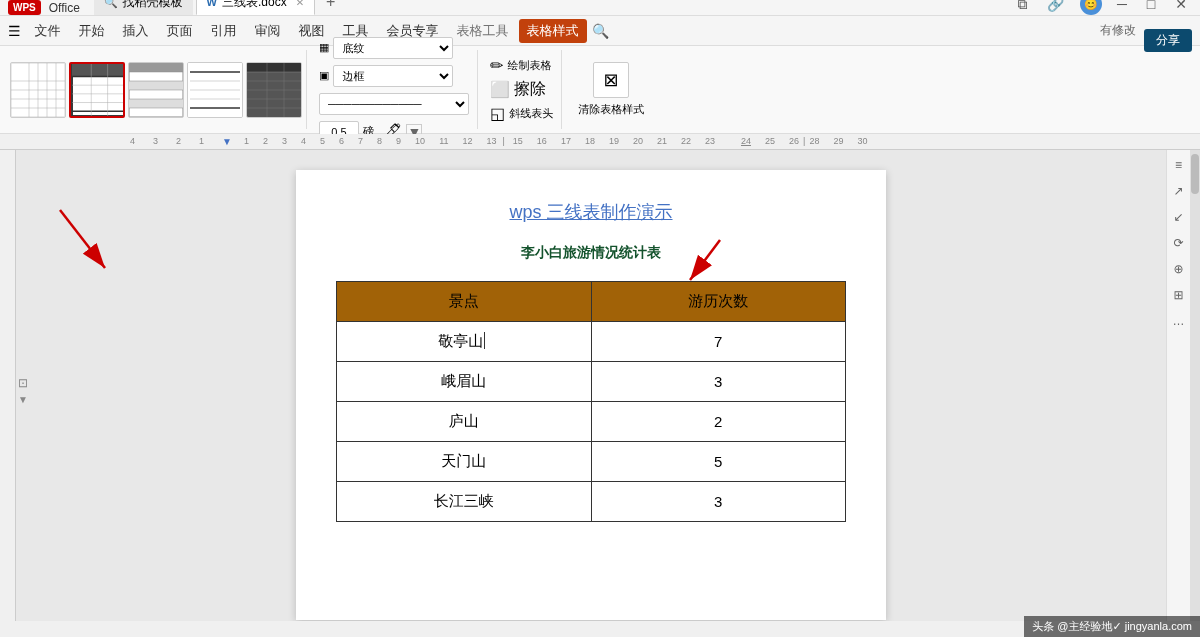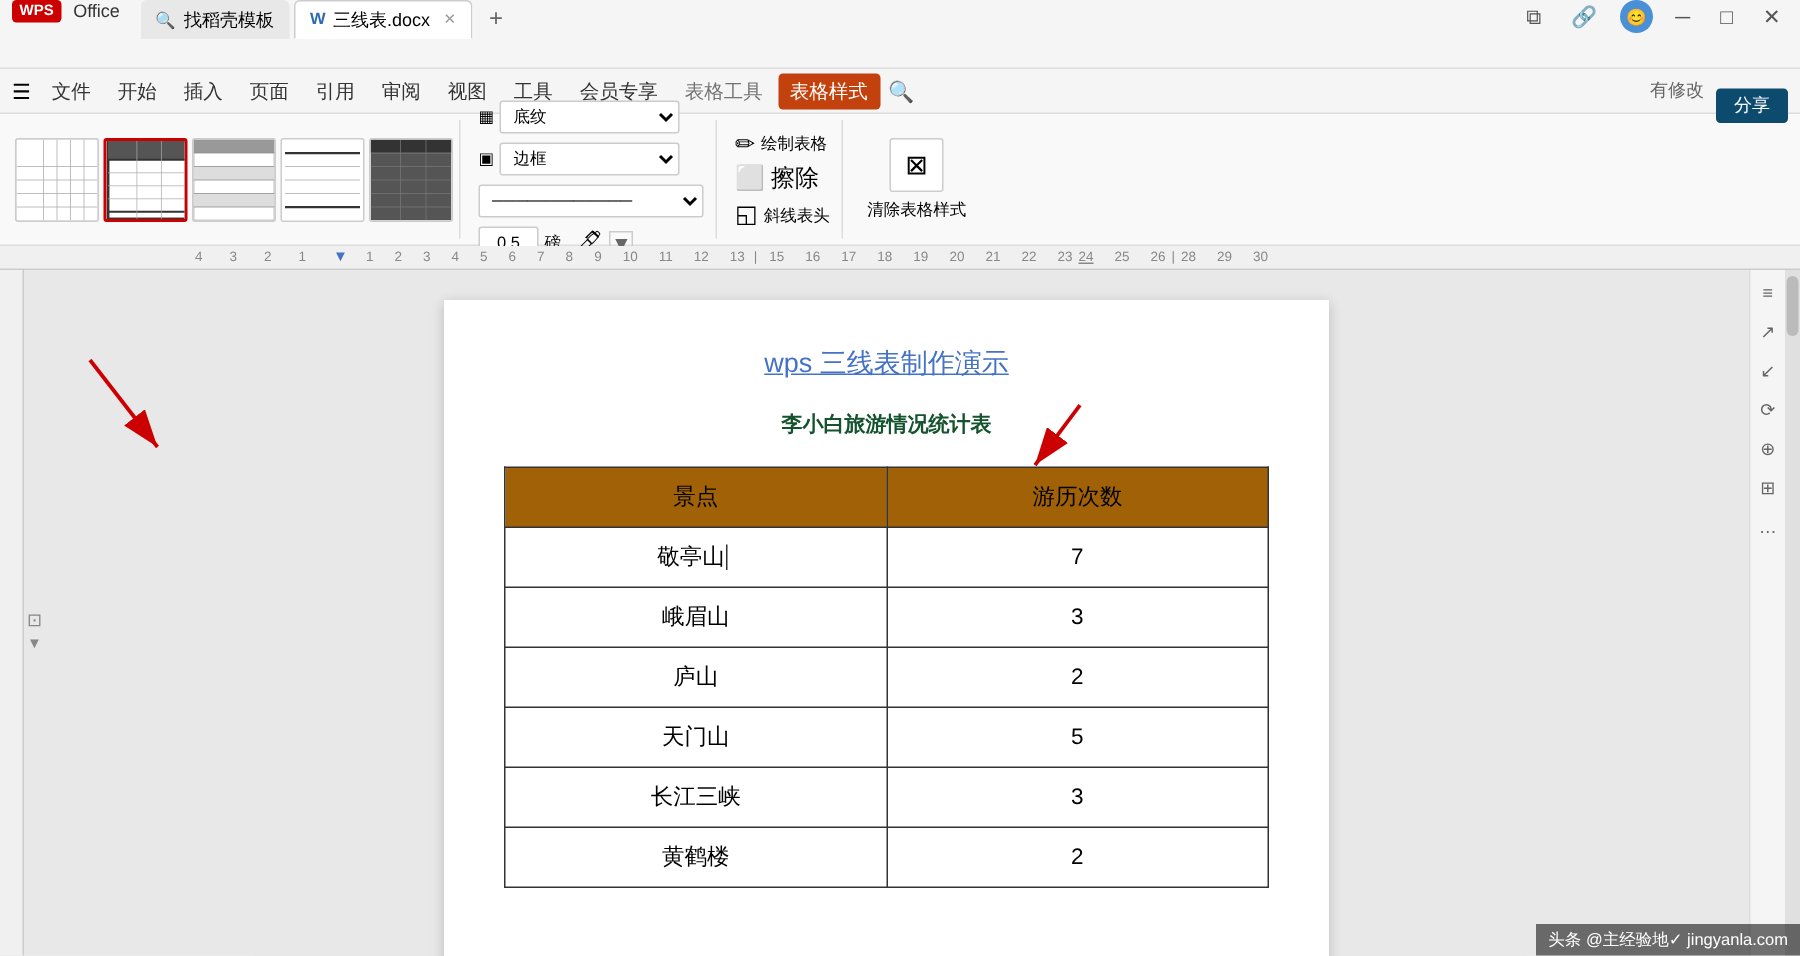--- a/index.html
+++ b/index.html
@@ -1,23 +1,23 @@
 <!DOCTYPE html>
 <html><head>
   <meta charset="utf-8">
   <style>
     * { margin: 0; padding: 0; box-sizing: border-box; }
     body { font-family: 'Microsoft YaHei', 'SimHei', Arial, sans-serif; background: #f0f0f0; width: 1200px; height: 637px; overflow: hidden; font-size: 13px; }
 
     
     .title-bar {
-      height: 46px;
+      height: 16px;
       background: #f5f5f5;
       display: flex;
-      align-items: flex-start;
+      align-items: flex-end;
       border-bottom: 1px solid #ddd;
       padding: 0 8px;
       gap: 4px;
     }
     .wps-logo {
       background: #c00;
       color: white;
       font-size: 10px;
       font-weight: bold;
       padding: 2px 5px;
@@ -439,21 +439,21 @@
     <span style="margin-right:6px;">13</span>
     <span style="margin-right:8px;">|</span>
     <span style="margin-right:14px;">15</span>
     <span style="margin-right:14px;">16</span>
     <span style="margin-right:14px;">17</span>
     <span style="margin-right:14px;">18</span>
     <span style="margin-right:14px;">19</span>
     <span style="margin-right:14px;">20</span>
     <span style="margin-right:14px;">21</span>
     <span style="margin-right:14px;">22</span>
-    <span style="margin-right:4px;">23</span>
+    <span style="margin-right:26px;">23</span>
     <span style="margin-right:14px;text-decoration:underline;">24</span>
     <span style="margin-right:14px;">25</span>
     <span style="margin-right:4px;">26</span>
     <span style="margin-right:4px;">|</span>
     <span style="margin-right:14px;">28</span>
     <span style="margin-right:14px;">29</span>
     <span>30</span>
   </div>
 </div>
 
@@ -493,24 +493,20 @@
               <td>2</td>
             </tr>
             <tr>
               <td>天门山</td>
               <td>5</td>
             </tr>
             <tr>
               <td>长江三峡</td>
               <td>3</td>
             </tr>
-            <tr>
-              <td>黄鹤楼</td>
-              <td>2</td>
-            </tr>
           </tbody>
       </table>
     </div>
   </div>
 
   <div class="right-sidebar">
     <span style="font-size:12px;">≡</span>
     <span style="font-size:12px;">↗</span>
     <span style="font-size:12px;">↙</span>
     <span style="font-size:12px;">⟳</span>

